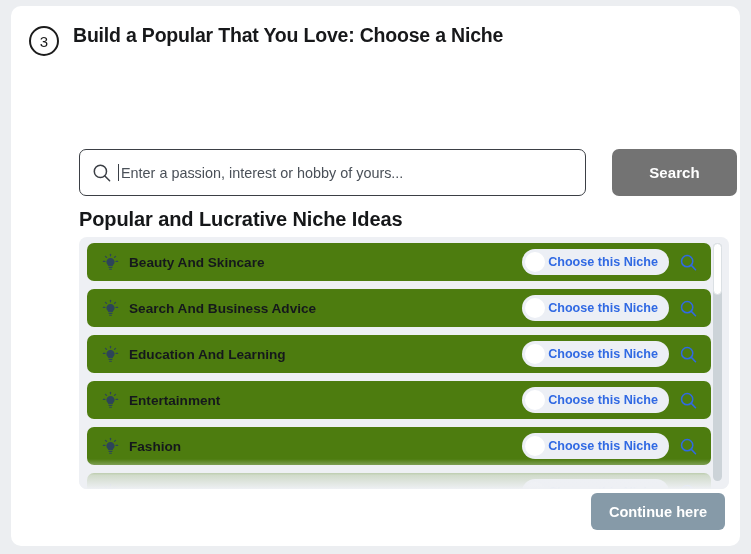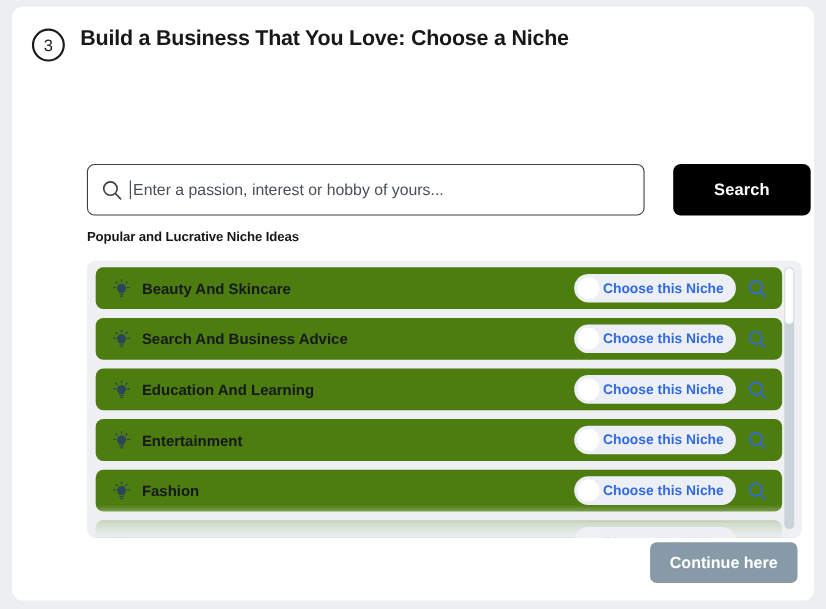--- a/index.html
+++ b/index.html
@@ -124,35 +124,35 @@
     padding: 0;
     height: 100%;
   }
   .search-input::placeholder { color: #4a5058; opacity: 1; }
 
   .search-btn {
     flex: 1 1 auto;
     height: 47px;
     border: none;
     border-radius: 7px;
-    background: #000000;
+    background: #737373;
     color: #ffffff;
     font-family: "Liberation Sans", sans-serif;
     font-size: 15px;
     font-weight: bold;
     cursor: pointer;
     letter-spacing: 0.1px;
   }
 
   
   .section-heading {
     position: absolute;
     left: 68px;
     top: 202px;
-    font-size: 12px;
+    font-size: 20px;
     font-weight: bold;
     color: #151719;
     letter-spacing: -0.1px;
   }
 
   
   .list-wrap {
     position: absolute;
     left: 68px;
     top: 231px;
@@ -293,21 +293,21 @@
 </style>
 </head>
 <body>
 
 <div class="card">
 
   <div class="header">
     <div class="head-row">
       <div class="step-badge">3</div>
       <div class="head-text">
-        <div class="page-title">Build a Business That You Love: Choose a Niche</div>
+        <div class="page-title">Build a Popular That You Love: Choose a Niche</div>
       </div>
     </div>
   </div>
 
   <div class="search-row">
 
     <div class="search-field">
       <svg class="search-glyph" viewBox="0 0 20 20">
         <circle cx="8.4" cy="8.4" r="6.1" fill="none" stroke="#3b3f45" stroke-width="1.5"></circle>
         <line x1="12.9" y1="12.9" x2="17.6" y2="17.8" stroke="#3b3f45" stroke-width="1.5" stroke-linecap="round"></line>

